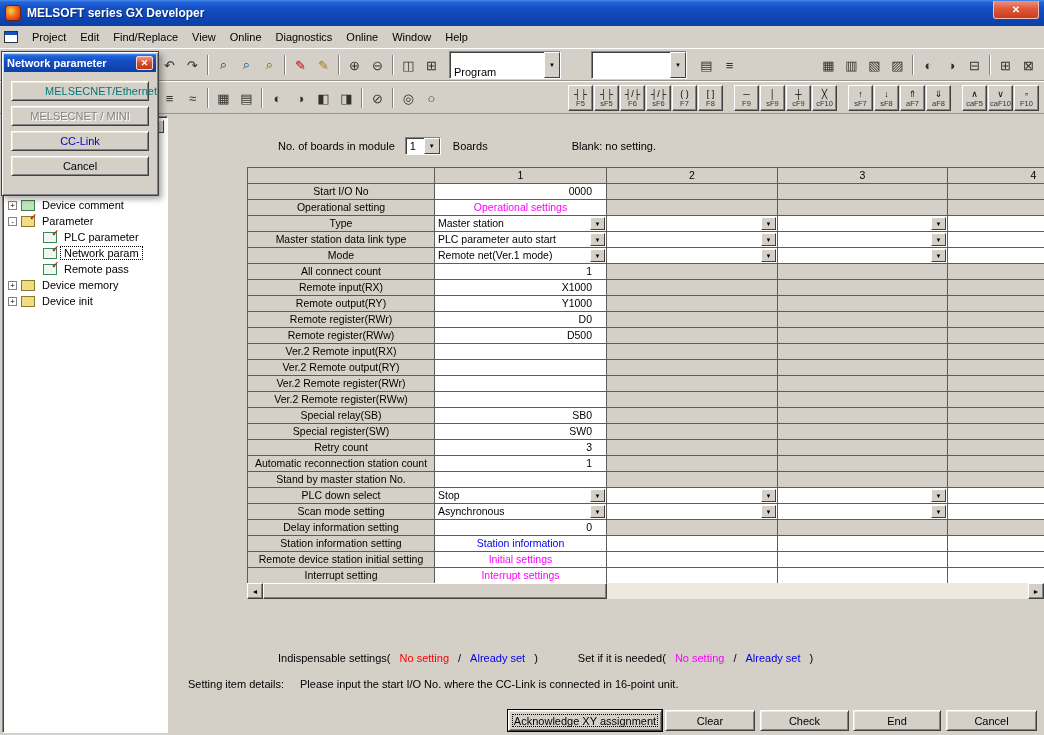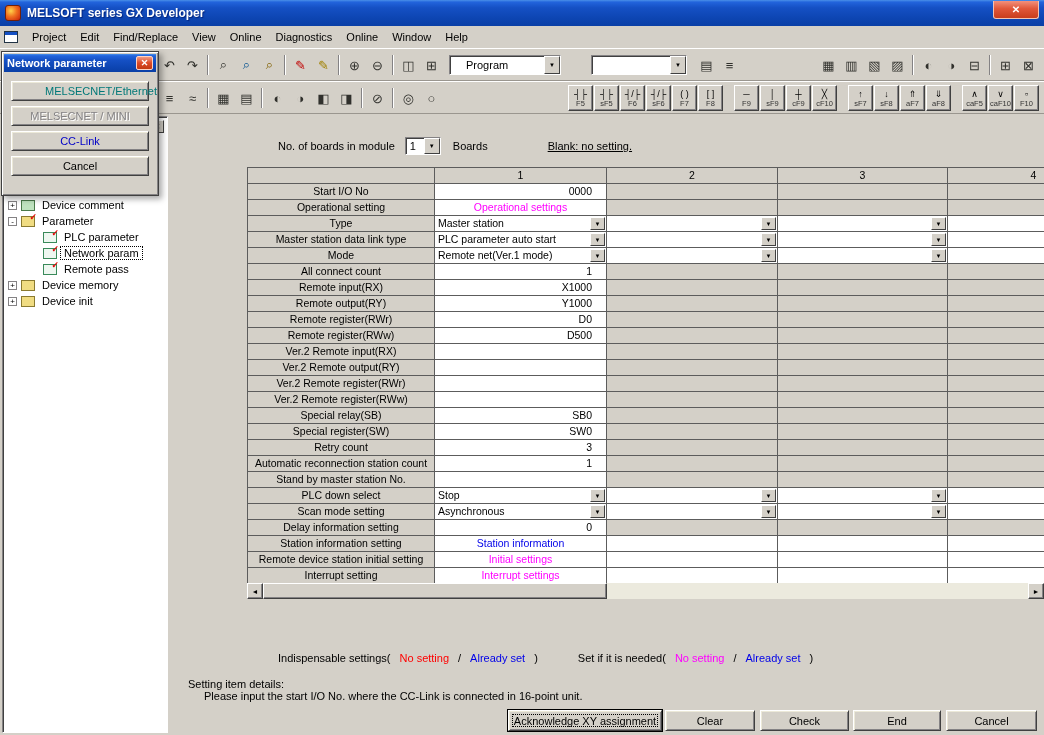--- a/index.html
+++ b/index.html
@@ -25,22 +25,22 @@
   
   .toolbar{position:absolute;left:0;width:100%;background:#d4d0c8;display:flex;align-items:center;padding:0 4px;
     border-top:1px solid #ffffff;box-shadow:inset 0 -1px 0 #9a968f;}
   #toolbar1{top:48px;height:33px;}
   #toolbar2{top:81px;height:33px;}
   .tb-btn{width:23px;height:23px;display:flex;align-items:center;justify-content:center;font-size:13px;color:#30302c;flex:0 0 auto;}
   .tb-btn.disabled{color:#9a968f;text-shadow:1px 1px 0 #fff;}
   .tb-sep{width:2px;height:20px;margin:0 3px;border-left:1px solid #848284;border-right:1px solid #ffffff;flex:0 0 auto;}
   .tb-space{flex:0 0 auto;}
   .tb-spacer{flex:1 1 auto;}
-  .tb-combo{height:20px;background:#fff;display:flex;align-items:center;flex:0 0 auto;
-    border:1px solid;border-color:#848284 #ffffff #ffffff #848284;box-shadow:inset 1px 1px 0 #404040;padding-left:16px;}
+  .tb-combo{height:28px;background:#fff;display:flex;align-items:flex-end;flex:0 0 auto;
+    border:1px solid;border-color:#848284 #ffffff #ffffff #848284;box-shadow:inset 1px 1px 0 #404040;padding-left:4px;}
   .combo-val{flex:1;overflow:hidden;white-space:nowrap;}
   .combo-arrow{width:16px;align-self:stretch;background:#d4d0c8;border:1px solid;border-color:#fff #404040 #404040 #fff;
     font-size:6px;display:flex;align-items:center;justify-content:center;color:#000;flex:0 0 auto;}
   .fk-wrap{display:flex;align-items:center;}
   .fk-btn{width:25px;height:26px;margin-right:1px;background:#d4d0c8;flex:0 0 auto;
     border:1px solid;border-color:#ffffff #404040 #404040 #ffffff;box-shadow:inset -1px -1px 0 #848284;
     display:flex;flex-direction:column;align-items:center;justify-content:center;}
   .fk-glyph{font-size:9px;line-height:10px;white-space:nowrap;}
   .fk-key{font-size:7.5px;line-height:9px;color:#333;}
   .fk-gap{width:10px;flex:0 0 auto;}
@@ -64,21 +64,21 @@
   .chk{position:absolute;right:-3px;top:-5px;color:#e00000;font-size:9px;font-weight:bold;}
   .tree-label{padding:0 3px;}
   .tree-label.selected{outline:1px dotted #000;}
 
   
   .main{position:absolute;left:172px;top:114px;width:872px;height:621px;background:#d4d0c8;overflow:hidden;}
   .boards-row{position:absolute;left:106px;top:22px;height:19px;display:flex;align-items:center;white-space:nowrap;}
   .boards-combo{width:36px;height:18px;margin-left:10px;background:#fff;display:flex;align-items:center;
     border:1px solid;border-color:#848284 #ffffff #ffffff #848284;box-shadow:inset 1px 1px 0 #404040;padding-left:4px;}
   .boards-unit{margin-left:12px;}
-  .blank-note{margin-left:60px;text-decoration:underline;}
+  .blank-note{margin-left:84px;}
 
   
   .ptable{position:absolute;left:75px;top:53px;border-top:1px solid #5c5c5c;border-left:1px solid #5c5c5c;}
   .trow{display:grid;grid-template-columns:187px 172px 171px 170px 172px;height:16px;}
   .tcell{border-right:1px solid #5c5c5c;border-bottom:1px solid #5c5c5c;font-size:10.5px;line-height:14px;
     overflow:hidden;white-space:nowrap;}
   .tcell.hdr,.tcell.lab{background:#d4d0c8;text-align:center;}
   .tcell.val{background:#fff;text-align:right;padding-right:14px;}
   .tcell.white{background:#fff;}
   .tcell.gray{background:#d4d0c8;}
@@ -94,21 +94,21 @@
     border:1px solid;border-color:#fff #404040 #404040 #fff;box-shadow:inset -1px -1px 0 #848284;
     display:flex;align-items:center;justify-content:center;}
   .scroll-thumb{width:344px;height:16px;background:#d4d0c8;flex:0 0 auto;
     border:1px solid;border-color:#fff #404040 #404040 #fff;box-shadow:inset -1px -1px 0 #848284;}
   .scroll-track{flex:1 1 auto;}
 
   
   .legend{position:absolute;left:106px;top:538px;display:flex;align-items:center;white-space:nowrap;}
   .legend > span{margin-right:9px;text-align:right;}
   .legend .gap{width:22px;}
-  .detail{position:absolute;left:16px;top:564px;display:flex;white-space:nowrap;flex-direction:column;}
+  .detail{position:absolute;left:16px;top:564px;display:flex;white-space:nowrap;}
   .detail-text{margin-left:16px;}
 
   
   .fbtn{position:absolute;top:596px;height:21px;background:#d4d0c8;font-size:11px;
     border:1px solid;border-color:#ffffff #404040 #404040 #ffffff;box-shadow:inset 1px 1px 0 #ece9d8,inset -1px -1px 0 #848284;
     display:flex;align-items:center;justify-content:center;}
   .fbtn.focused{box-shadow:0 0 0 1px #000,inset 1px 1px 0 #ece9d8,inset -1px -1px 0 #848284;}
   .fbtn.focused::after{content:"";position:absolute;left:3px;right:3px;top:3px;bottom:3px;border:1px dotted #000;}
   #footer-buttons .fbtn:nth-child(1){left:336px;width:154px;}
   #footer-buttons .fbtn:nth-child(2){left:493px;width:90px;}

